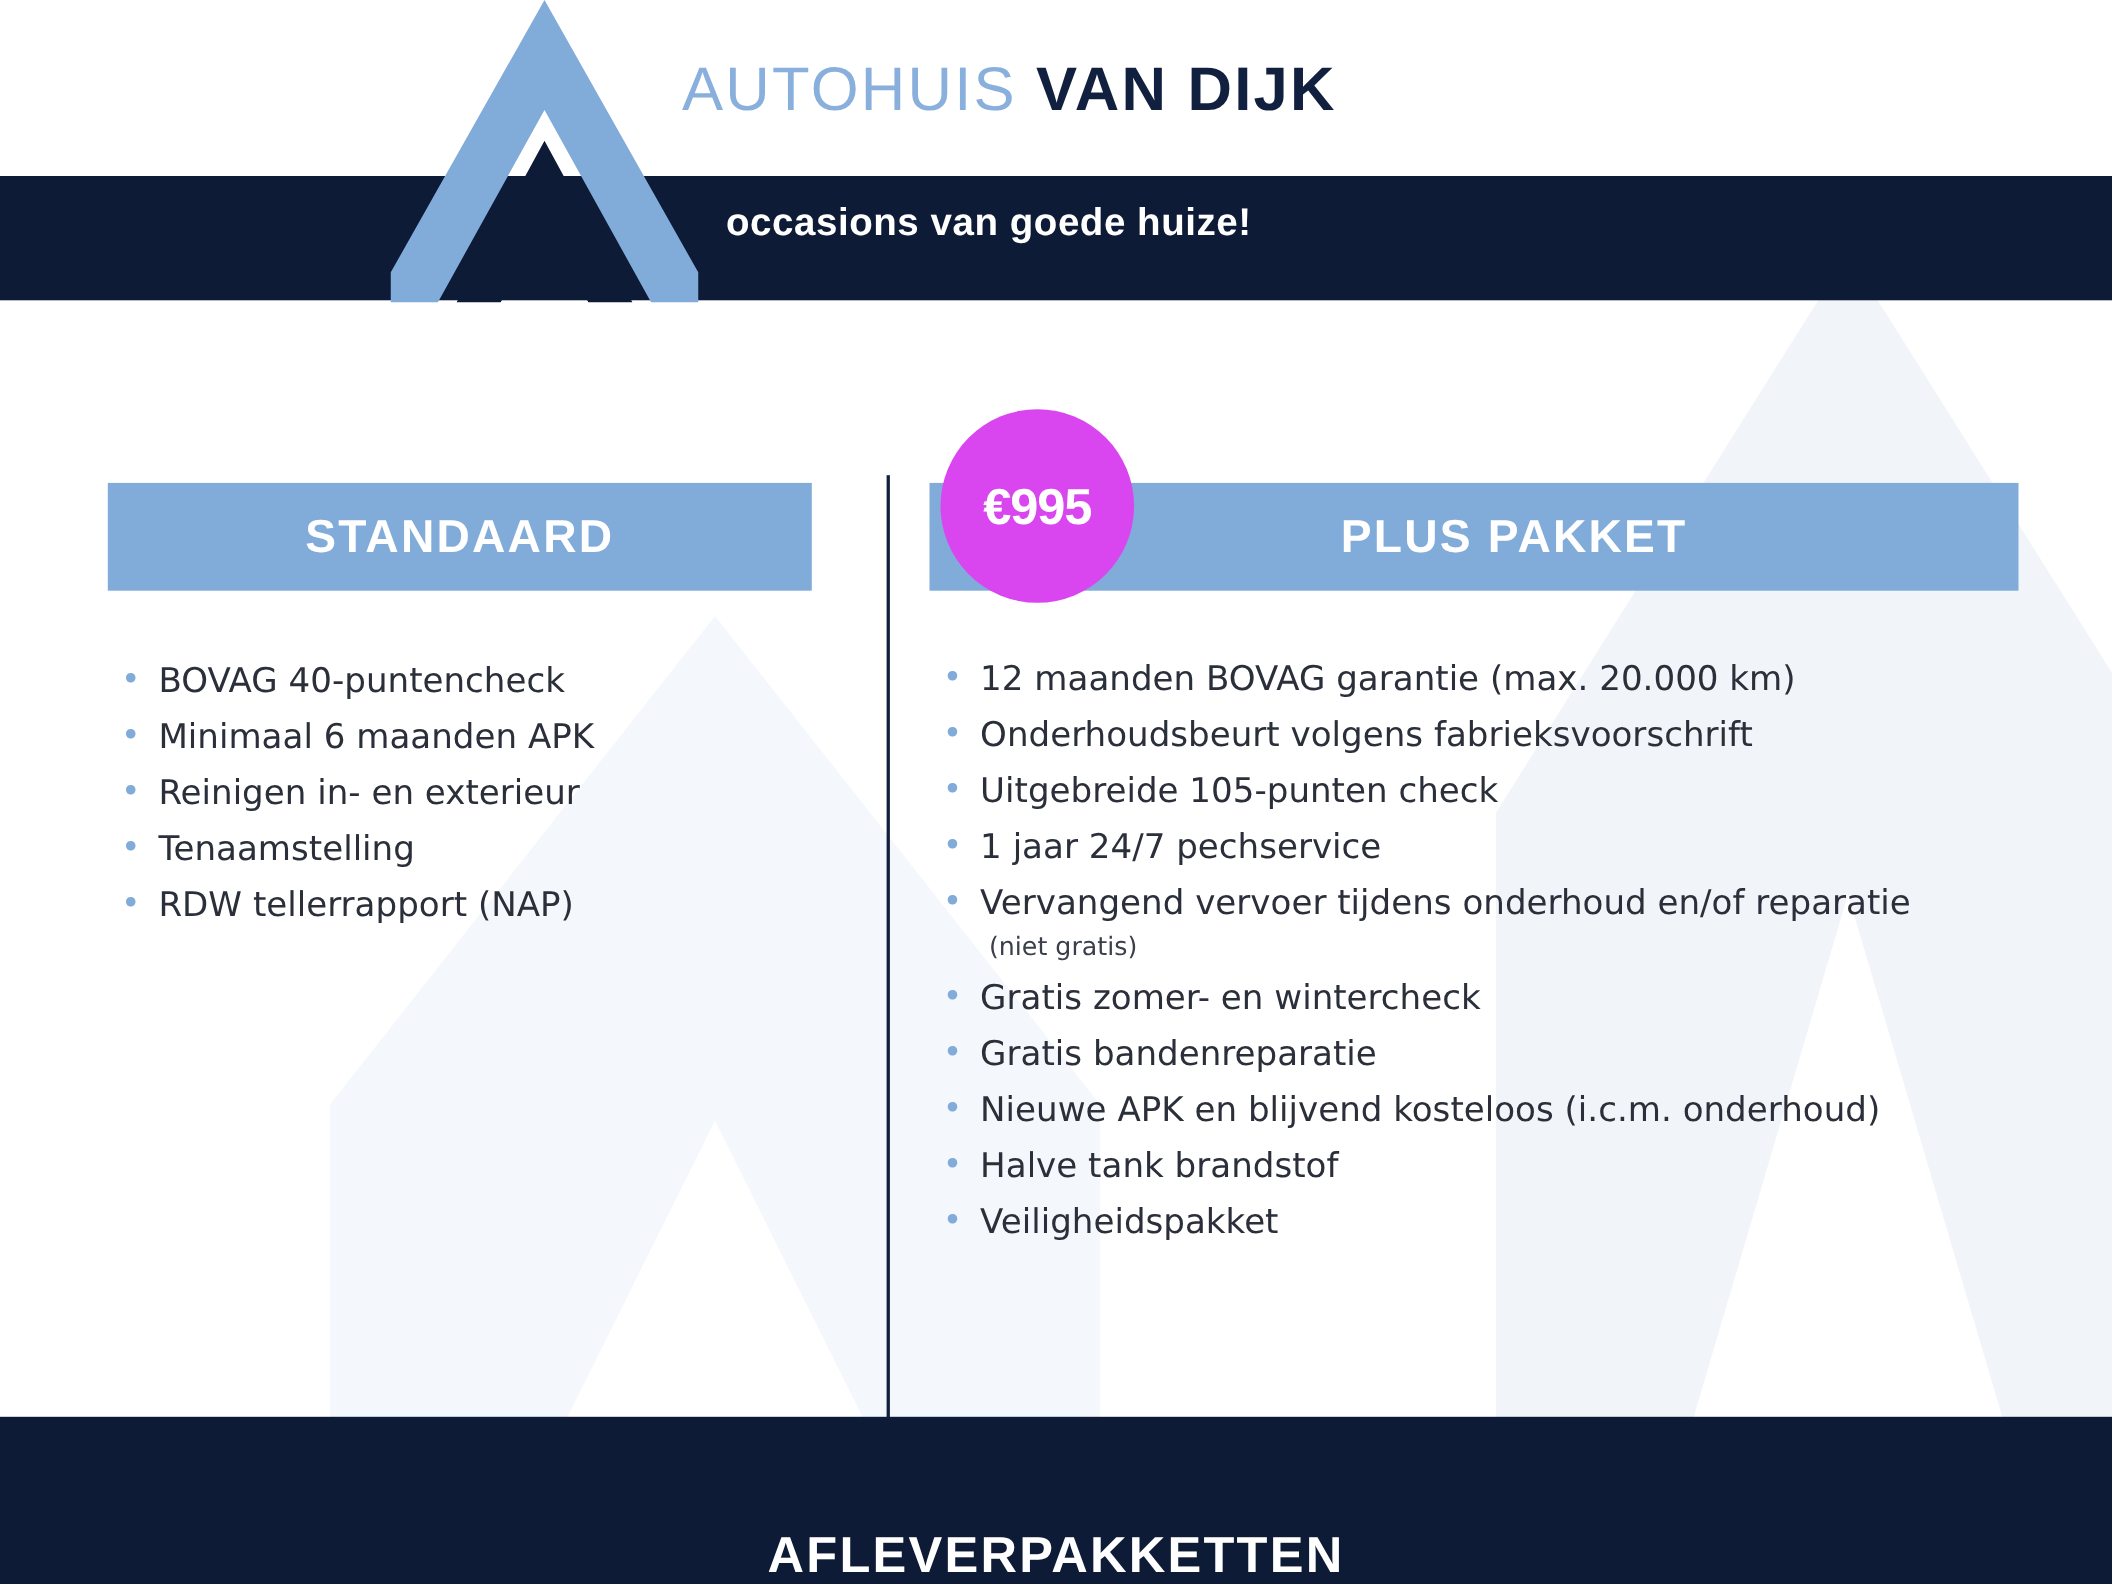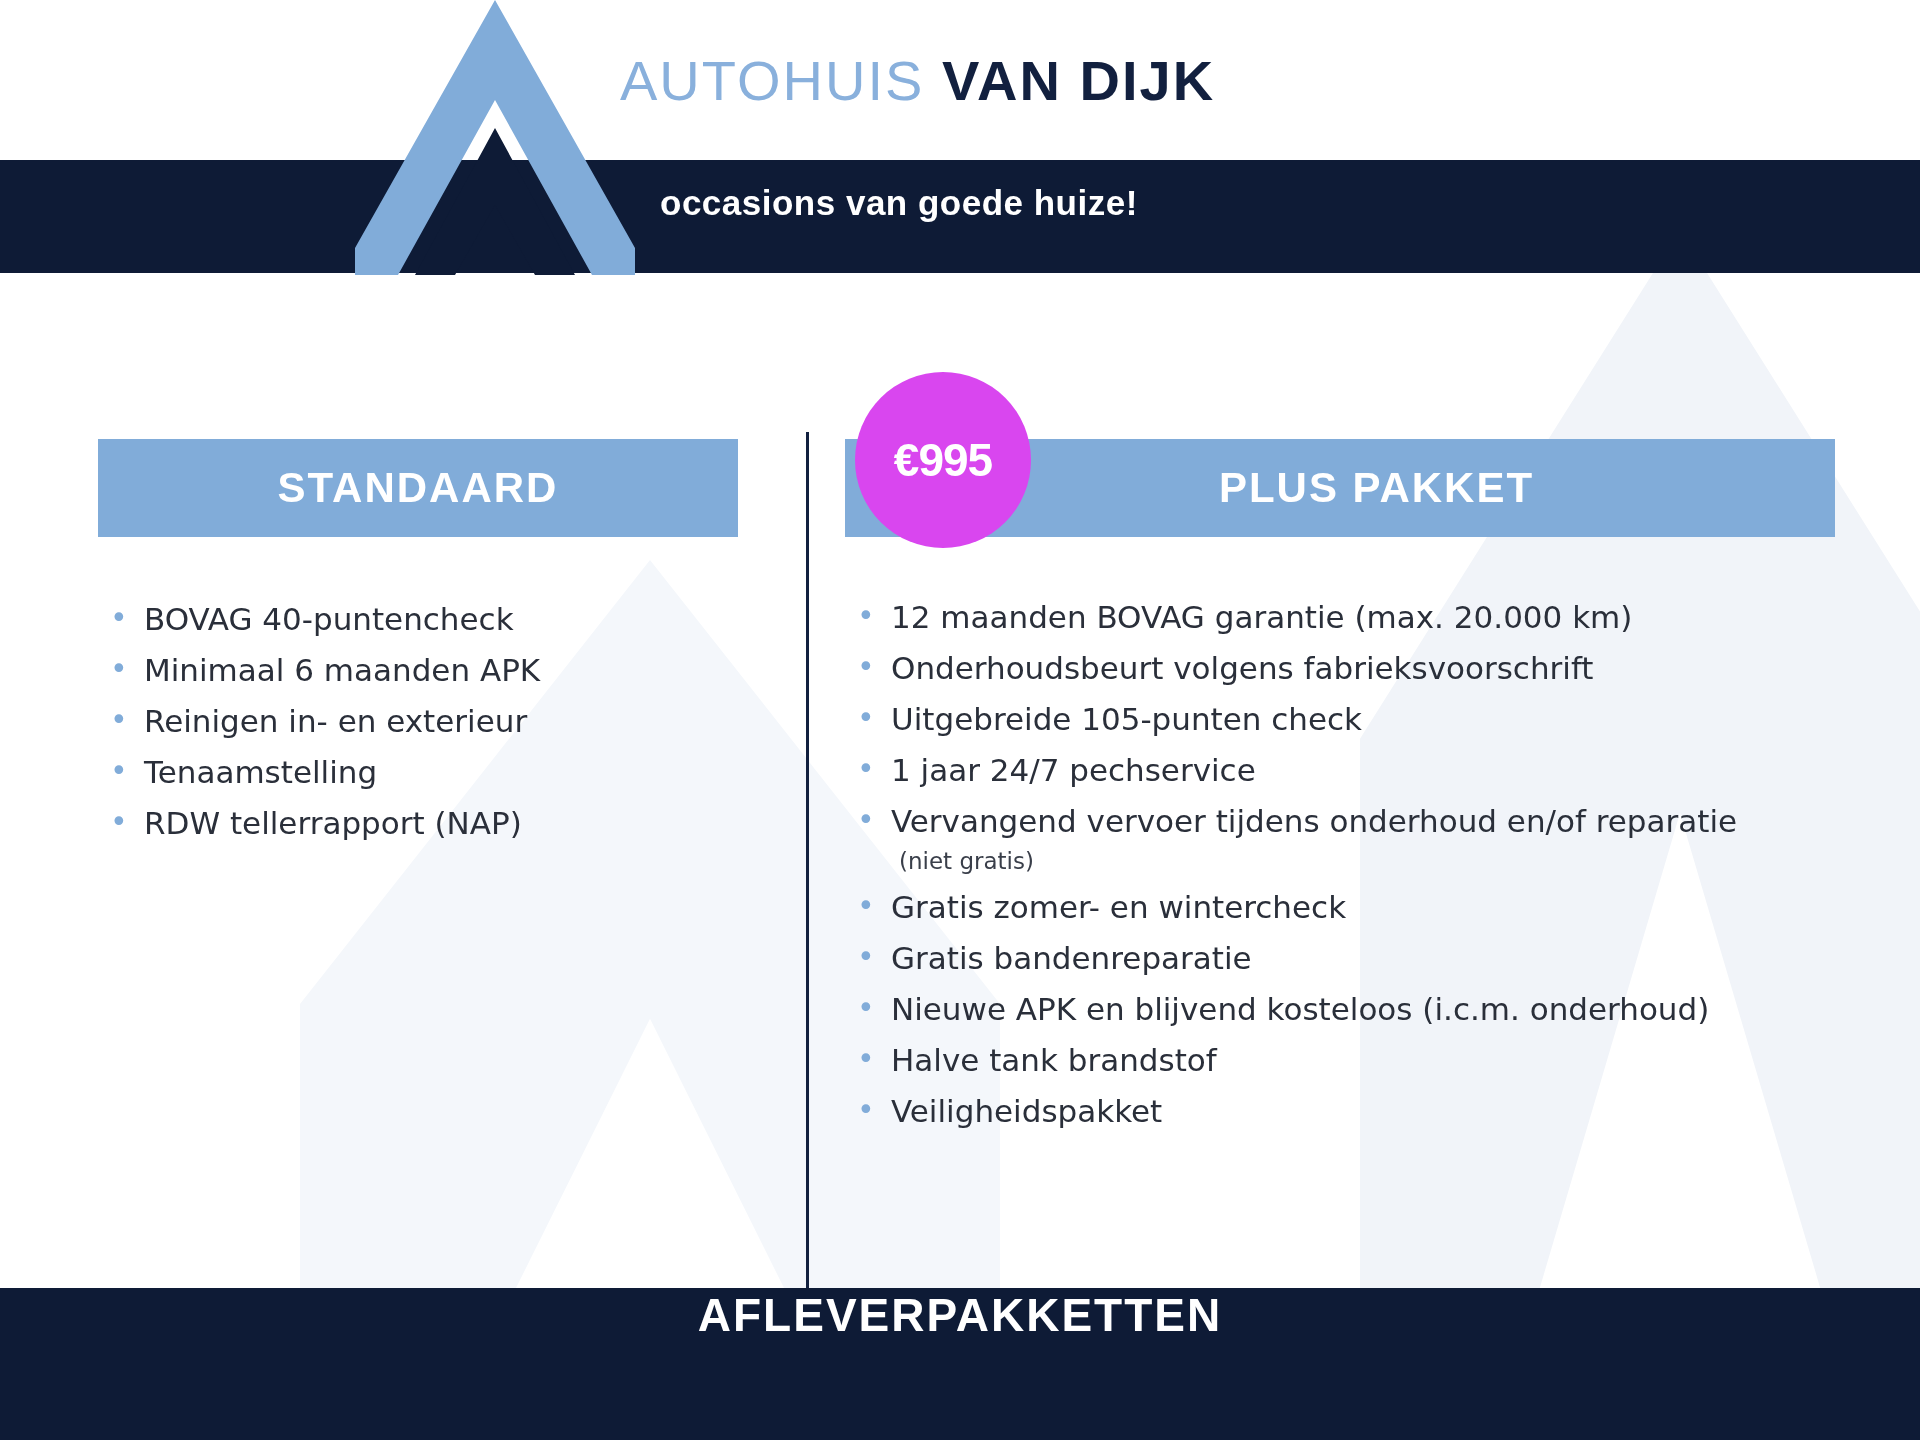--- a/index.html
+++ b/index.html
@@ -161,21 +161,21 @@
   .col-plus ul.feature-list { margin-top: 58px; }
   .col-plus ul.feature-list li { font-size: 31px; }
 
   
   .footer {
     position: absolute;
     left: 0; bottom: 0;
     width: 1920px; height: 152px;
     background: #0e1b36;
     display: flex;
-    align-items: flex-start;
+    align-items: flex-end;
     justify-content: center;
     z-index: 3;
   }
   .footer-title {
     color: #ffffff;
     font-size: 46px;
     font-weight: 800;
     letter-spacing: 2px;
   }
 </style>

